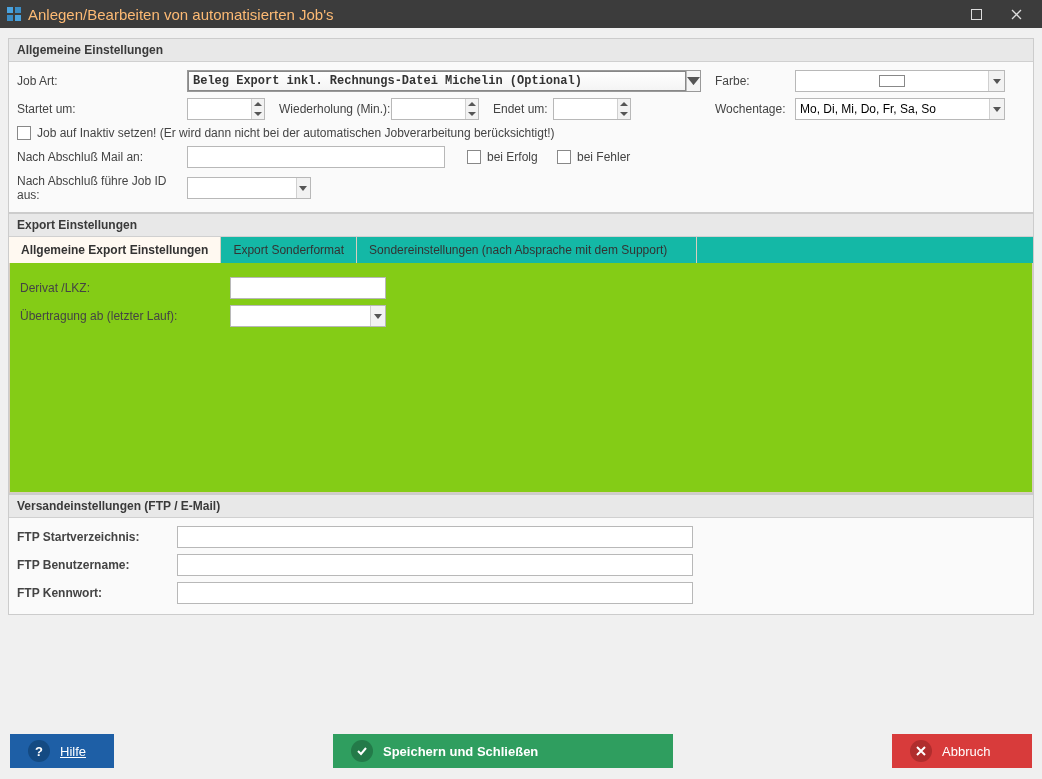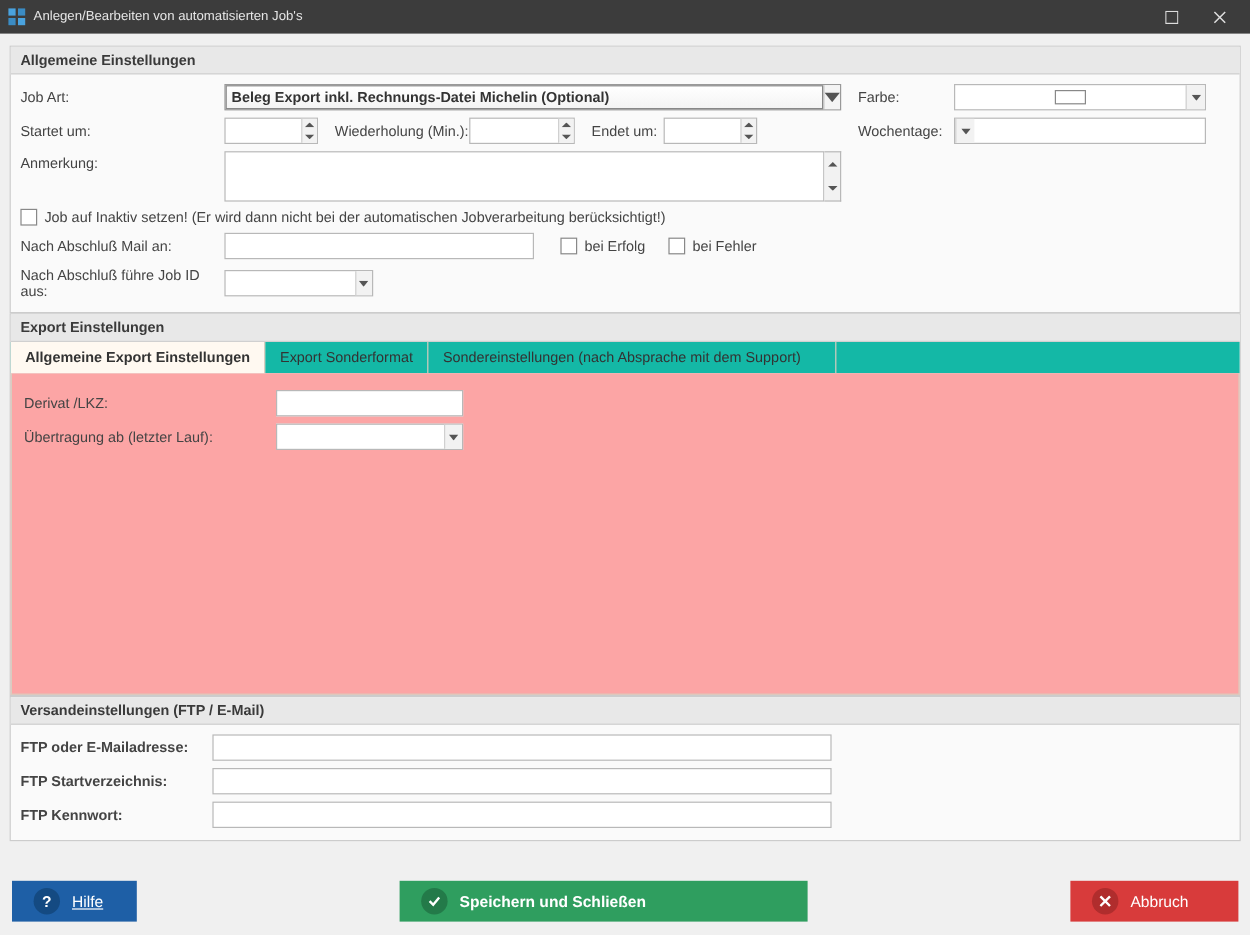--- a/index.html
+++ b/index.html
@@ -8,26 +8,26 @@
     font-family: "Segoe UI", Tahoma, sans-serif;
     font-size: 12px;
     background: #f0f0f0;
     width: 1042px;
     height: 779px;
     overflow: hidden;
     color: #333;
   }
   .titlebar {
     background: #3c3c3c;
-    color: #e5e5e5;
+    color: #fdba74;
     height: 28px;
     display: flex;
     align-items: center;
     padding: 0 6px;
-    font-size: 11px;
+    font-size: 15px;
   }
   .titlebar .appicon {
     width: 16px; height: 16px;
     margin-right: 6px;
     display: inline-block;
   }
   .titlebar .spacer { flex: 1; }
   .titlebar .win-btn {
     width: 40px; height: 28px;
     display: flex; align-items: center; justify-content: center;
@@ -117,20 +117,21 @@
   }
   .job-art-select {
     border: 1px solid #888;
     background: linear-gradient(#fff,#f4f4f4);
     height: 20px;
     display: flex;
     align-items: center;
     font-weight: bold;
     padding: 0 4px;
     flex: 1;
+    font-family: Liberation Mono, monospace;
   }
   .job-art-wrap {
     display: flex;
     border: 1px solid #999;
     height: 22px;
   }
   .job-art-wrap .caret {
     width: 14px;
     border-left: 1px solid #bbb;
     display: flex; align-items: center; justify-content: center;
@@ -145,23 +146,23 @@
     border-right: 1px solid #d9cdbf;
     color: #333;
   }
   .tab.active {
     background: #fff9f1;
     font-weight: bold;
   }
   .tab-body {
     border: 1px solid #d9cdbf;
     border-top: none;
-    background: #fca5a5;
+    background: #84cc16;
     padding: 14px 10px;
-    height: 268px;
+    height: 230px;
   }
   .color-swatch {
     width: 26px; height: 12px;
     border: 1px solid #888;
     background: #fff;
   }
   .anm-wrap {
     display: flex;
     width: 514px;
   }
@@ -322,46 +323,29 @@
               </div>
             <div>
                 <svg viewBox="0 0 8 4">
                   <path class="caretsvg" d="M0 0 L8 0 L4 4 Z"></path>
                 </svg>
               </div>
           </div>
         </div>
         <div class="lbl" style="margin-left:84px;width:80px">Wochentage:</div>
         <div class="combo" style="width:210px">
+          <input type="text" readonly="" value="Mo, Di, Mi, Do, Fr, Sa, So" style="">
           <div class="caret">
               <svg viewBox="0 0 8 5">
                 <path class="caretsvg" d="M0 0 L8 0 L4 5 Z"></path>
               </svg>
             </div>
         </div>
       </div>
 
-      <div class="row" style="align-items:flex-start">
-        <div class="lbl" style="width:170px;padding-top:3px">Anmerkung:</div>
-        <div class="anm-wrap">
-          <textarea style=""></textarea>
-          <div class="sp">
-            <div>
-                <svg width="8" height="4" viewBox="0 0 8 4">
-                  <path class="caretsvg" d="M0 4 L8 4 L4 0 Z"></path>
-                </svg>
-              </div>
-            <div>
-                <svg width="8" height="4" viewBox="0 0 8 4">
-                  <path class="caretsvg" d="M0 0 L8 0 L4 4 Z"></path>
-                </svg>
-              </div>
-          </div>
-        </div>
-      </div>
 
       <div class="row" style="margin-top:4px">
         <div class="chk"></div>
         <div class="lbl">Job auf Inaktiv setzen! (Er wird dann nicht bei der automatischen Jobverarbeitung berücksichtigt!)</div>
       </div>
 
       <div class="row" style="margin-top:4px">
         <div class="lbl" style="width:170px">Nach Abschluß Mail an:</div>
         <input type="text" style="width: 258px;">
         <div style="width:22px"></div>
@@ -410,25 +394,25 @@
           </div>
         </div>
       </div>
     </div>
   </div>
 
   <div class="group" style="margin-bottom:6px">
     <div class="group-header">Versandeinstellungen (FTP / E-Mail)</div>
     <div class="group-body">
       <div class="row">
-        <div class="lbl bold" style="width:160px">FTP oder E-Mailadresse:</div>
+        <div class="lbl bold" style="width:160px">FTP Startverzeichnis:</div>
         <input type="text" style="width: 516px;">
       </div>
       <div class="row">
-        <div class="lbl bold" style="width:160px">FTP Startverzeichnis:</div>
+        <div class="lbl bold" style="width:160px">FTP Benutzername:</div>
         <input type="text" style="width: 516px;">
       </div>
       <div class="row" style="margin-bottom:0">
         <div class="lbl bold" style="width:160px">FTP Kennwort:</div>
         <input type="text" style="width: 516px;">
       </div>
     </div>
   </div>
 
 </div>

